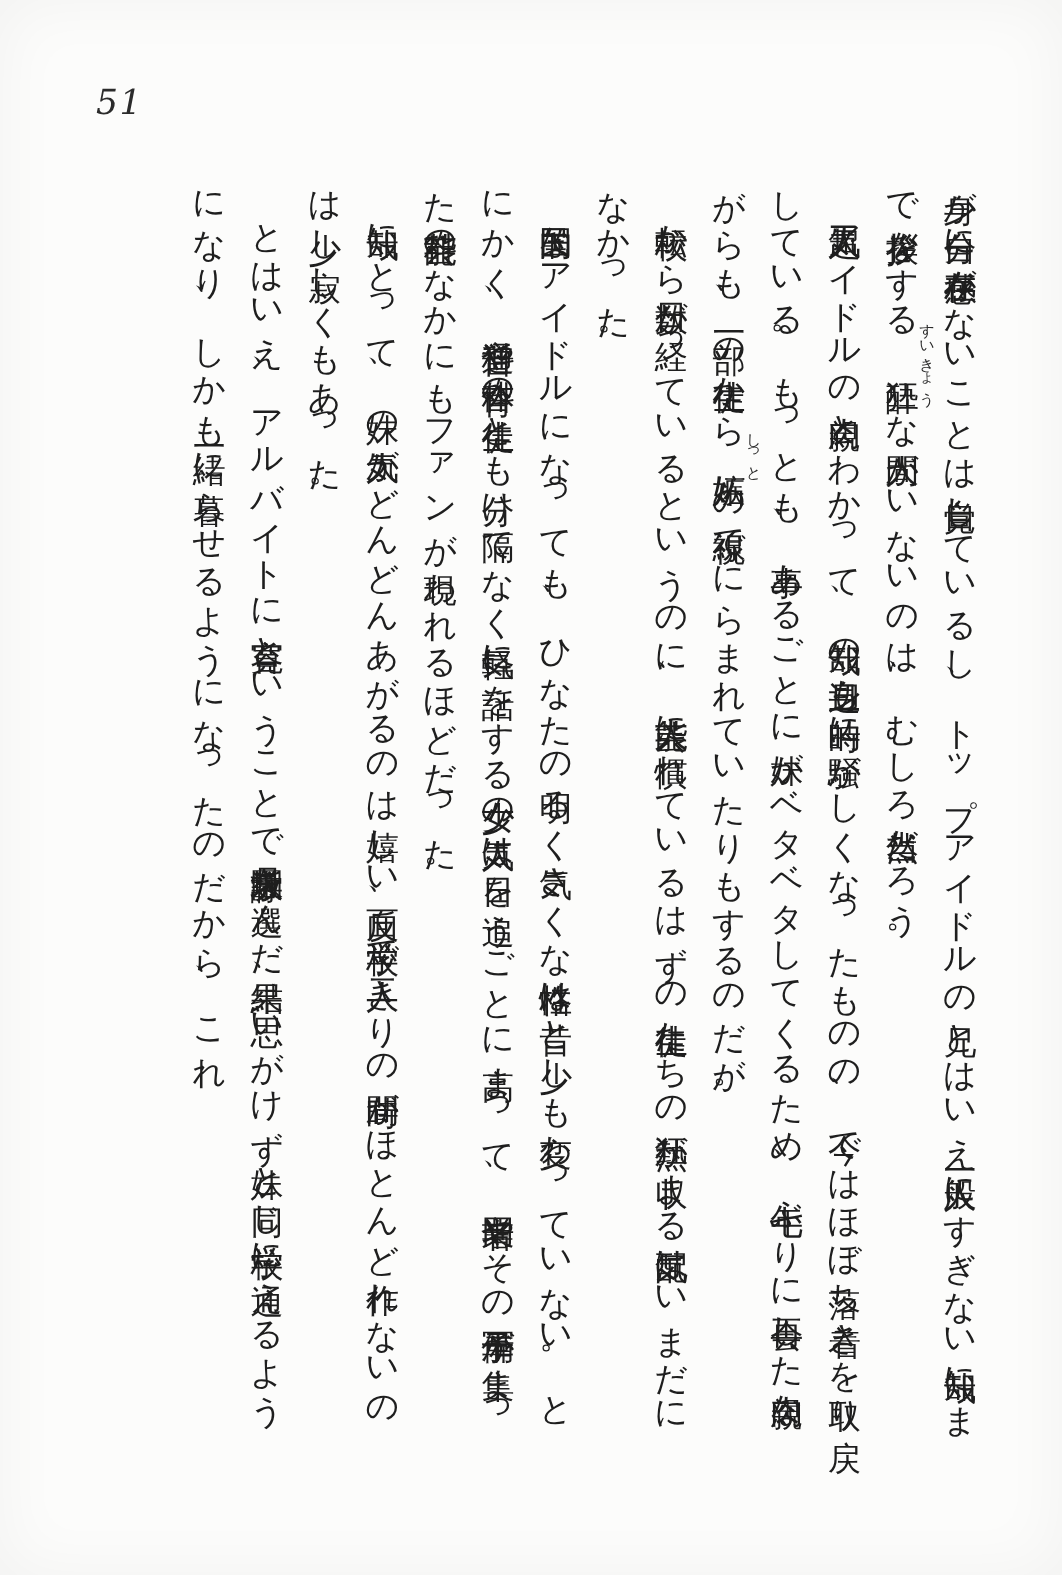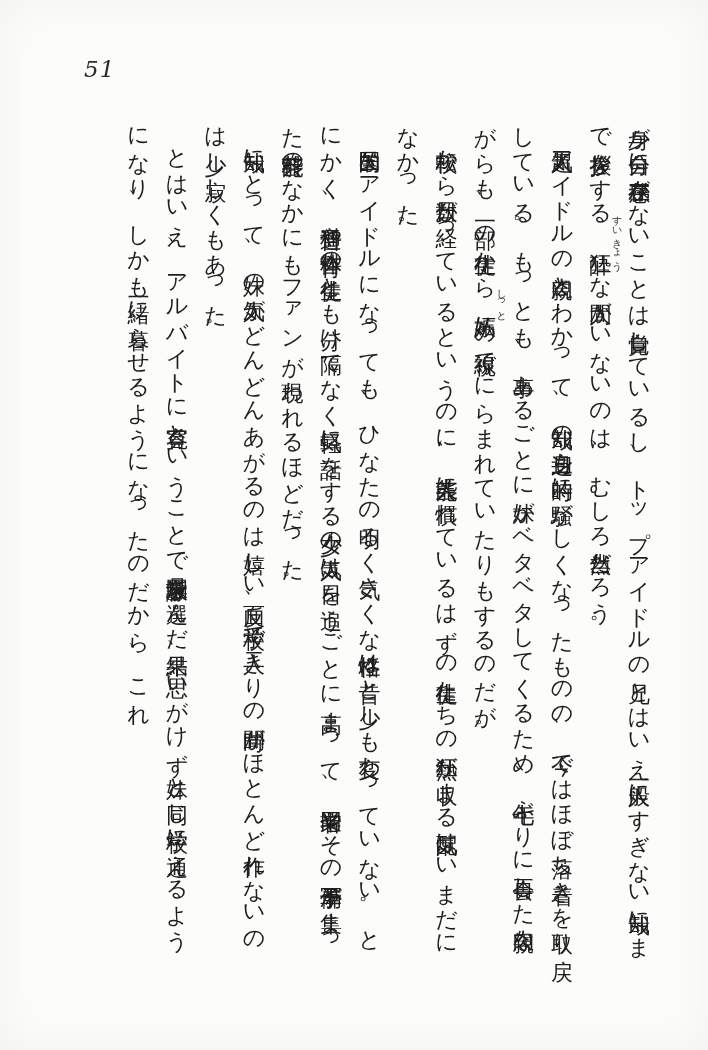--- a/index.html
+++ b/index.html
@@ -21,21 +21,20 @@
     box-shadow: inset 0 0 45px rgba(0,0,0,0.045);
   }
   .folio {
     position: absolute;
     top: 56px;
     left: 64px;
     font-size: 23px;
     font-style: italic;
     color: #2b2b2b;
     letter-spacing: 1px;
-    margin-left: 20px;
   }
   .text-block {
     position: absolute;
     top: 112px;
     right: 50px;
     height: 846px;
     width: 640px;
     writing-mode: vertical-rl;
     text-orientation: mixed;
     font-size: 22px;

